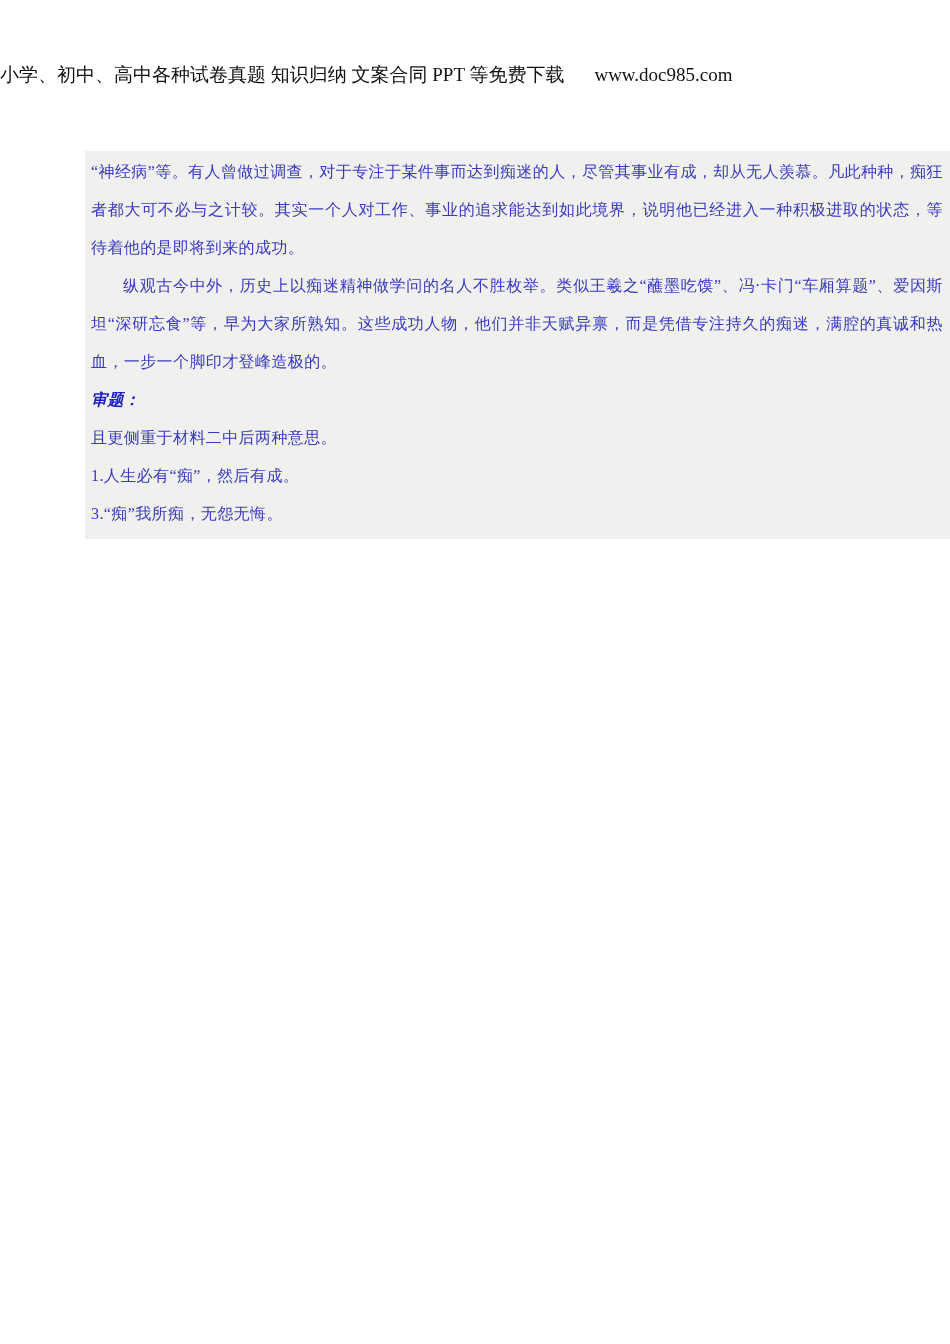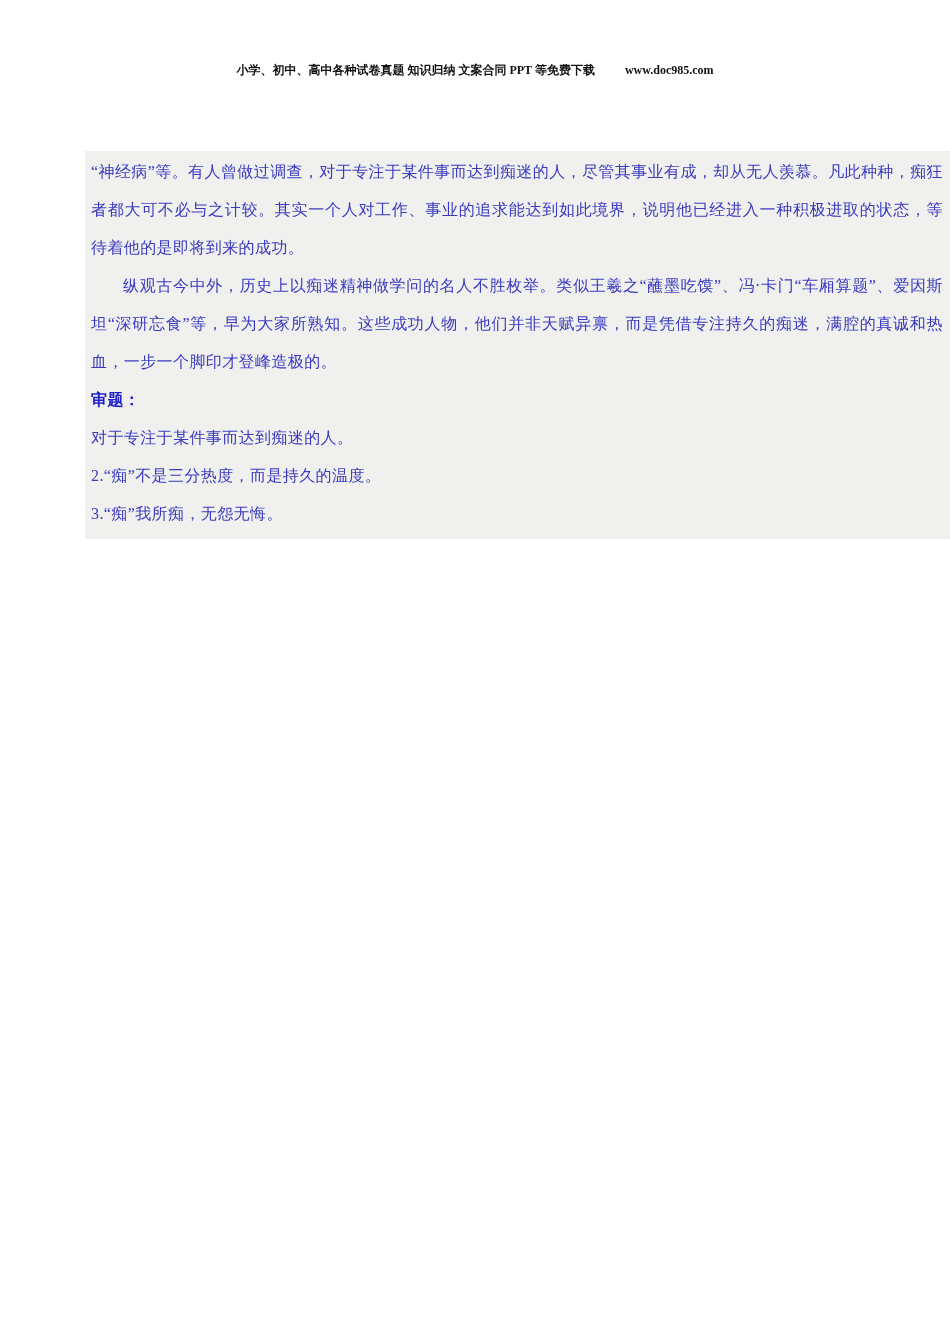--- a/index.html
+++ b/index.html
@@ -13,25 +13,24 @@
     height: 1344px;
     background: var(--page-bg, #ffffff);
     font-family: "Liberation Serif", "DejaVu Serif", serif;
     overflow: hidden;
   }
   .doc-header {
     position: absolute;
     top: 62px;
     left: 0;
     width: 100%;
-    text-align: center;
-    font-size: 12px;
+    text-align: left;
+    font-size: 19px;
     color: var(--header-text, #111111);
     white-space: nowrap;
-    font-weight: bold;
   }
   .doc-header .gap {
     display: inline-block;
     width: 30px;
   }
   .content-block {
     position: absolute;
     left: 85px;
     top: 151px;
     width: 876px;
@@ -47,33 +46,34 @@
     color: var(--body-text, #3a3ac0);
     text-align: justify;
     word-break: break-all;
   }
   .para.indent {
     text-indent: 2em;
   }
   .para.bold {
     font-weight: bold;
     color: var(--heading-text, #1e1ec8);
+    font-style: italic;
   }
   .para.underline {
     text-decoration: underline;
   }
 </style>
 </head>
 <body>
 
 <div class="page" style="--page-bg: #ffffff; --content-bg: #f0f0ee; --header-text: #111111; --body-text: #3a3ac0; --heading-text: #1e1ec8;">
   <div class="doc-header">
     <span>小学、初中、高中各种试卷真题 知识归纳 文案合同 PPT 等免费下载</span><span class="gap"></span><span>www.doc985.com</span>
   </div>
   <div class="content-block">
       <p class="para">“神经病”等。有人曾做过调查，对于专注于某件事而达到痴迷的人，尽管其事业有成，却从无人羡慕。凡此种种，痴狂者都大可不必与之计较。其实一个人对工作、事业的追求能达到如此境界，说明他已经进入一种积极进取的状态，等待着他的是即将到来的成功。</p>
       <p class="para indent">纵观古今中外，历史上以痴迷精神做学问的名人不胜枚举。类似王羲之“蘸墨吃馍”、冯·卡门“车厢算题”、爱因斯坦“深研忘食”等，早为大家所熟知。这些成功人物，他们并非天赋异禀，而是凭借专注持久的痴迷，满腔的真诚和热血，一步一个脚印才登峰造极的。</p>
       <p class="para bold">审题：</p>
-      <p class="para">对于专注于某件事而达到痴迷的人。</p>
-      <p class="para">2.“痴”不是三分热度，而是持久的温度。</p>
+      <p class="para">且更侧重于材料二中后两种意思。</p>
+      <p class="para">1.人生必有“痴”，然后有成。</p>
       <p class="para">3.“痴”我所痴，无怨无悔。</p>
     </div>
 </div>
 
 </body></html>

